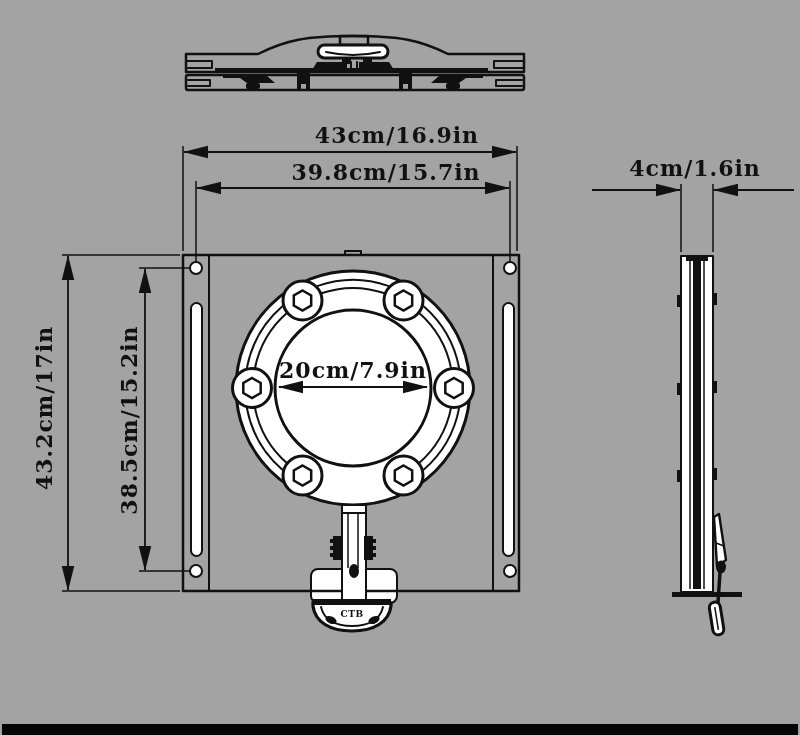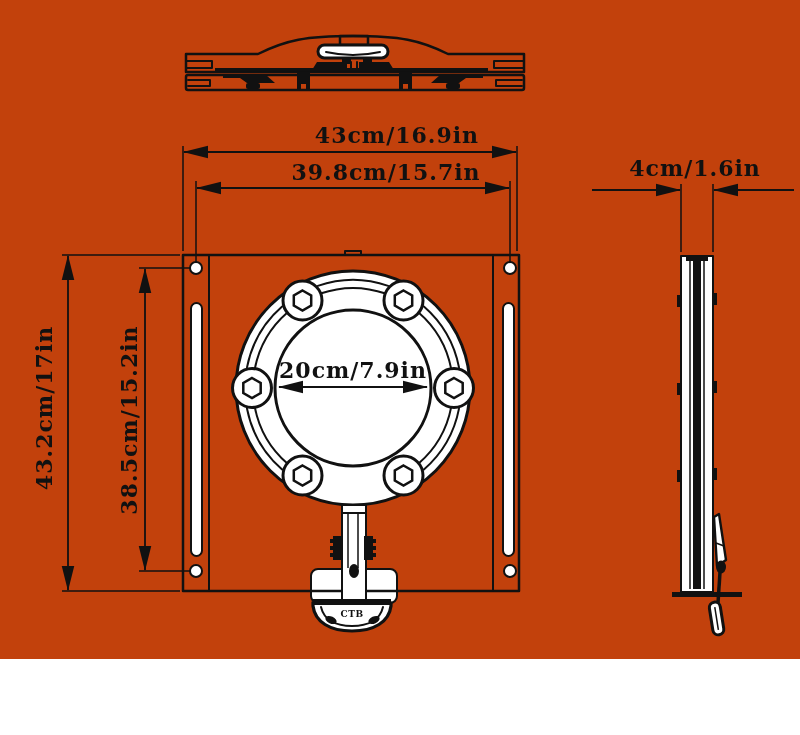--- a/index.html
+++ b/index.html
@@ -1,16 +1,16 @@
 <!DOCTYPE html>
 <html><head>
 <meta charset="utf-8">
 <style>
   html,body{margin:0;padding:0;background:#fff;}
-  .stage{position:relative;width:800px;height:659px;background:#c2410c;overflow:hidden;}
+  .stage{position:relative;width:800px;height:735px;background:#a3a3a3;overflow:hidden;}
   svg{display:block;}
   .ln{stroke:#111;stroke-width:2.5;fill:none;stroke-linejoin:round;stroke-linecap:round;}
   .ln2{stroke:#111;stroke-width:2;fill:none;stroke-linejoin:round;stroke-linecap:round;}
   .thin{stroke:#111;stroke-width:1.5;fill:none;}
   .fw{fill:#fff;}
   .blk{fill:#111;stroke:none;}
   .dim{stroke:#111;stroke-width:1.8;fill:none;}
   .dim-label{font-family:"DejaVu Serif","Liberation Serif",serif;font-weight:bold;font-size:22px;fill:#111;letter-spacing:1px;}
   .knob-label{font-family:"DejaVu Serif","Liberation Serif",serif;font-weight:bold;font-size:9px;fill:#111;letter-spacing:0.5px;}
 </style>

